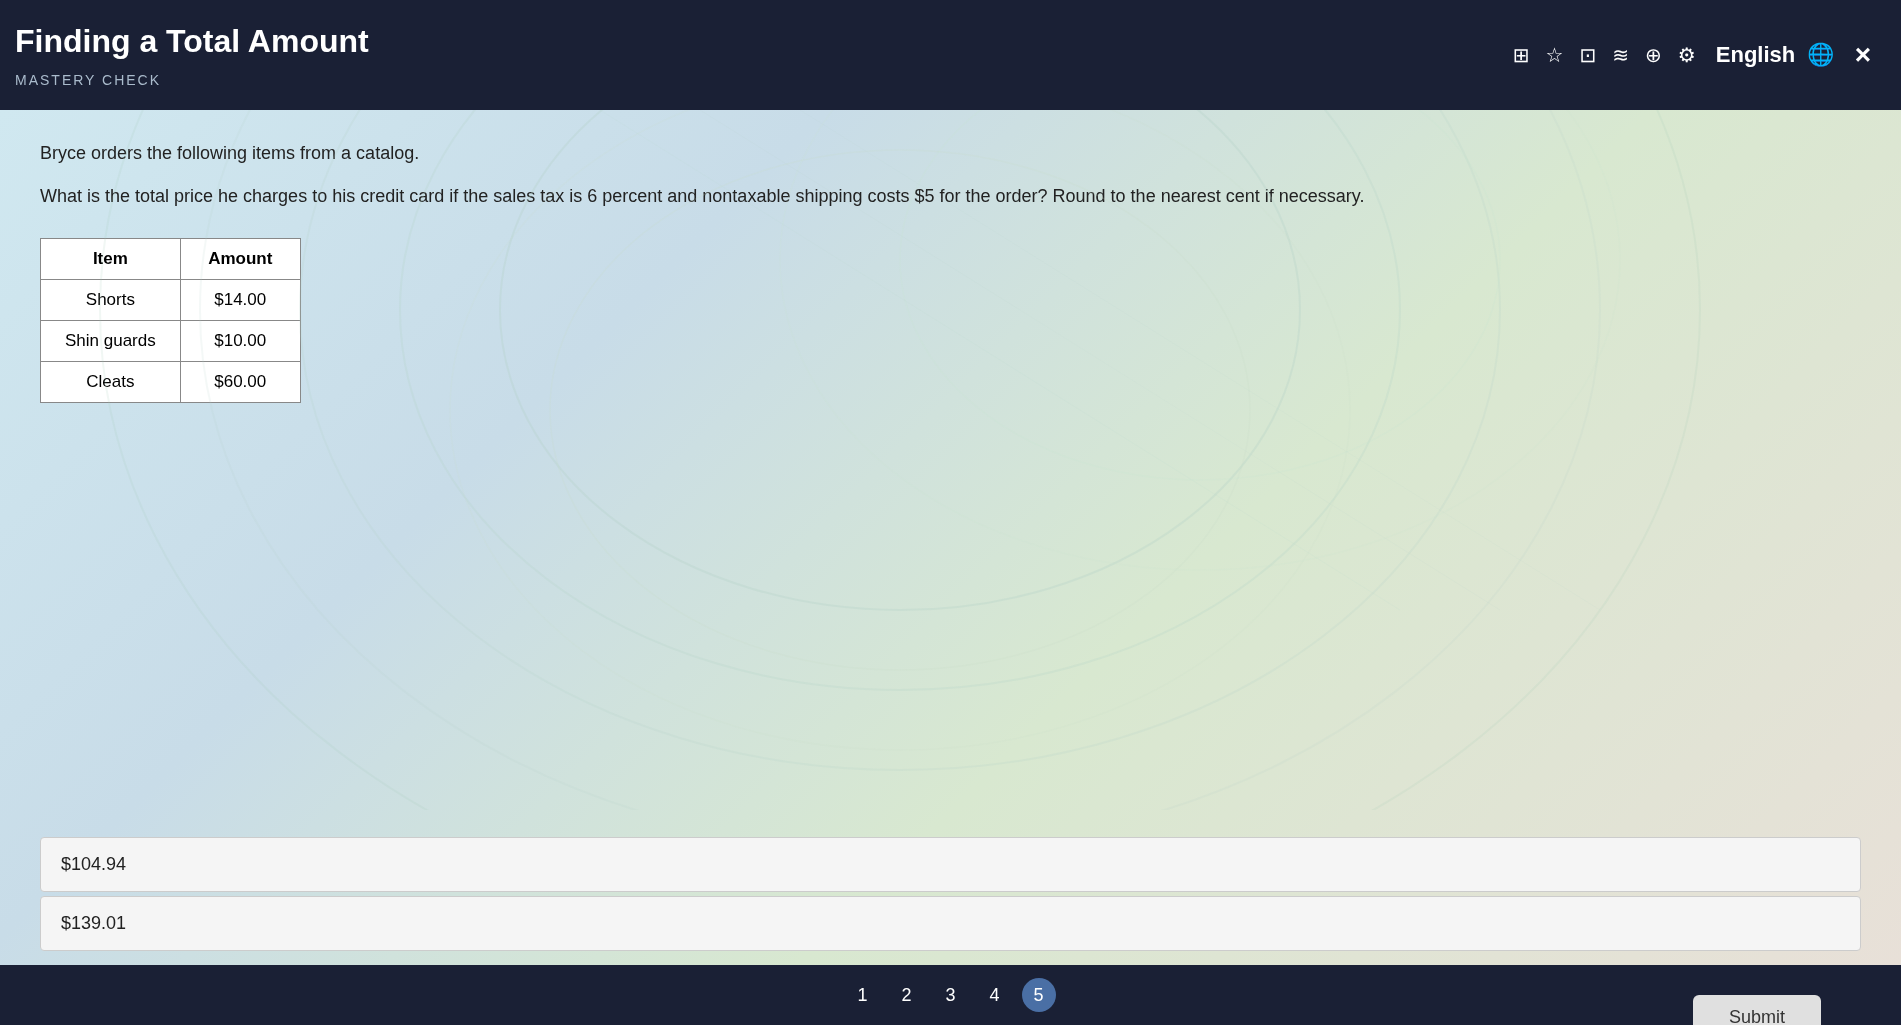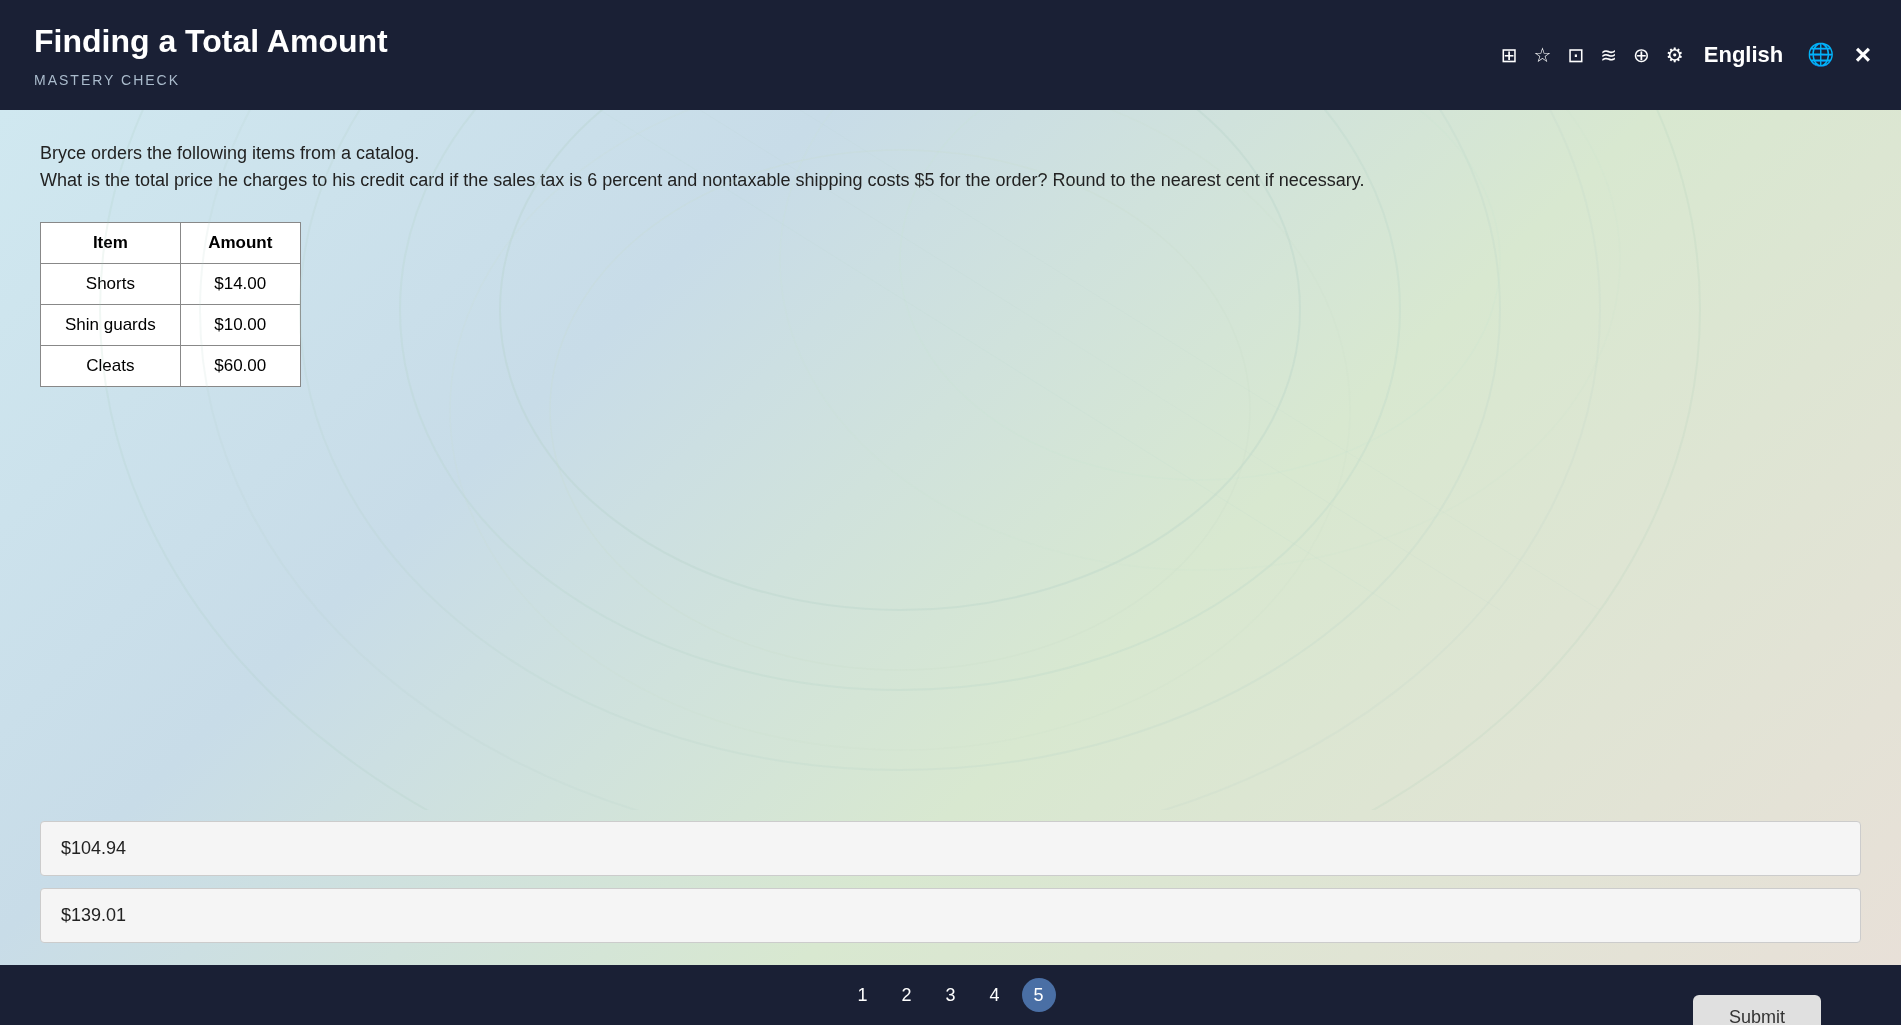--- a/index.html
+++ b/index.html
@@ -8,21 +8,21 @@
       height: 1025px;
       font-family: Arial, sans-serif;
       overflow: hidden;
       background: #e8f4f8;
     }
 
     
     .header {
       background: #1a2035;
       color: white;
-      padding: 18px 30px 18px 34px;
+      padding: 18px 30px 18px 15px;
       display: flex;
       align-items: center;
       justify-content: space-between;
       height: 110px;
     }
     .header-left {}
     .header-title {
       font-size: 32px;
       font-weight: bold;
       color: white;
@@ -50,41 +50,42 @@
     }
     .lang-btn {
       background: transparent;
       border: none;
       color: white;
       font-size: 22px;
       font-weight: bold;
       cursor: pointer;
       display: flex;
       align-items: center;
-      gap: 24px;
+      gap: 12px;
     }
     .close-btn {
       color: white;
       font-size: 28px;
       cursor: pointer;
       font-weight: bold;
     }
 
     
     .main-content {
       background: linear-gradient(135deg, #d0e8f0 0%, #c8dce8 30%, #d8e8d0 60%, #e8e0d8 100%);
       height: calc(100% - 110px - 60px);
       padding: 30px 40px 20px 40px;
       position: relative;
       overflow: hidden;
     }
 
     .question-text {
       font-size: 18px;
       color: #222;
+      margin-bottom: 16px;
       line-height: 1.5;
     }
     .question-text2 {
       font-size: 18px;
       color: #222;
       margin-bottom: 28px;
       line-height: 1.5;
     }
 
     
@@ -116,21 +117,21 @@
       right: 0;
       padding: 0 40px;
     }
     .answer-option {
       background: #f5f5f5;
       border: 1px solid #ccc;
       border-radius: 4px;
       padding: 16px 20px;
       font-size: 18px;
       color: #222;
-      margin-bottom: 12px;
+      margin-bottom: 4px;
       cursor: pointer;
       width: 100%;
       text-align: left;
     }
 
     
     .bottom-bar {
       background: #1a2035;
       height: 60px;
       display: flex;

